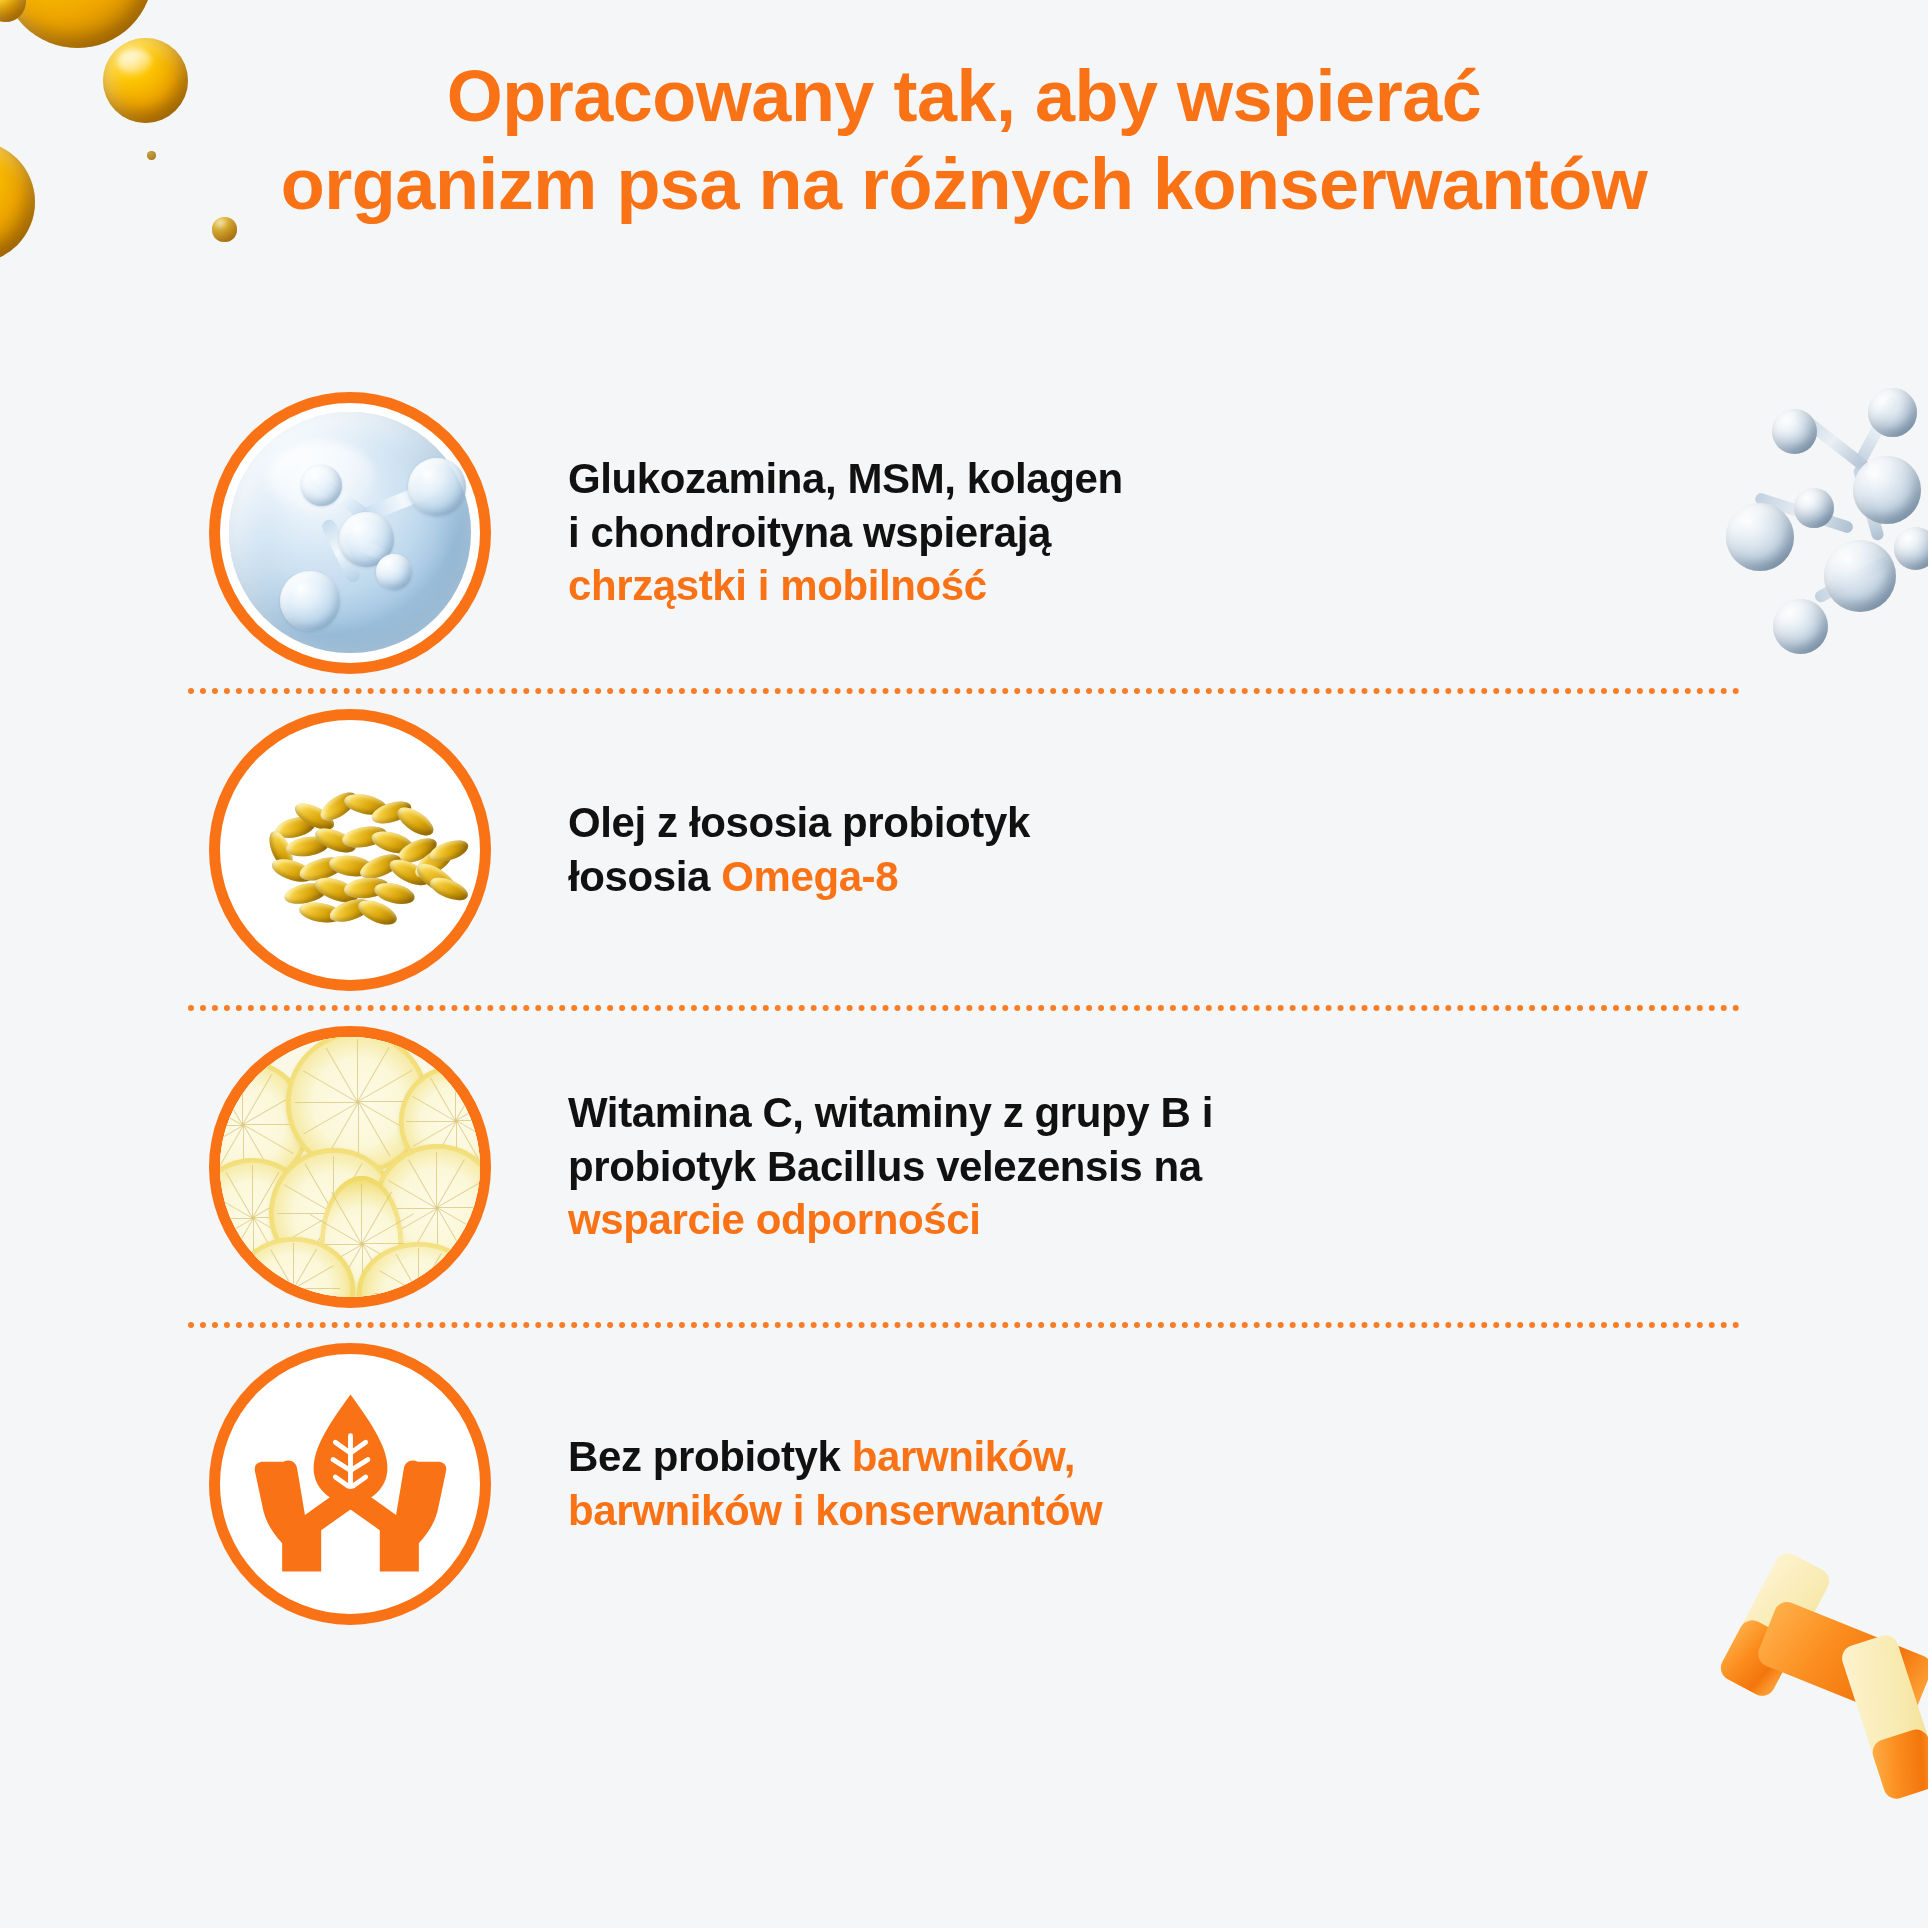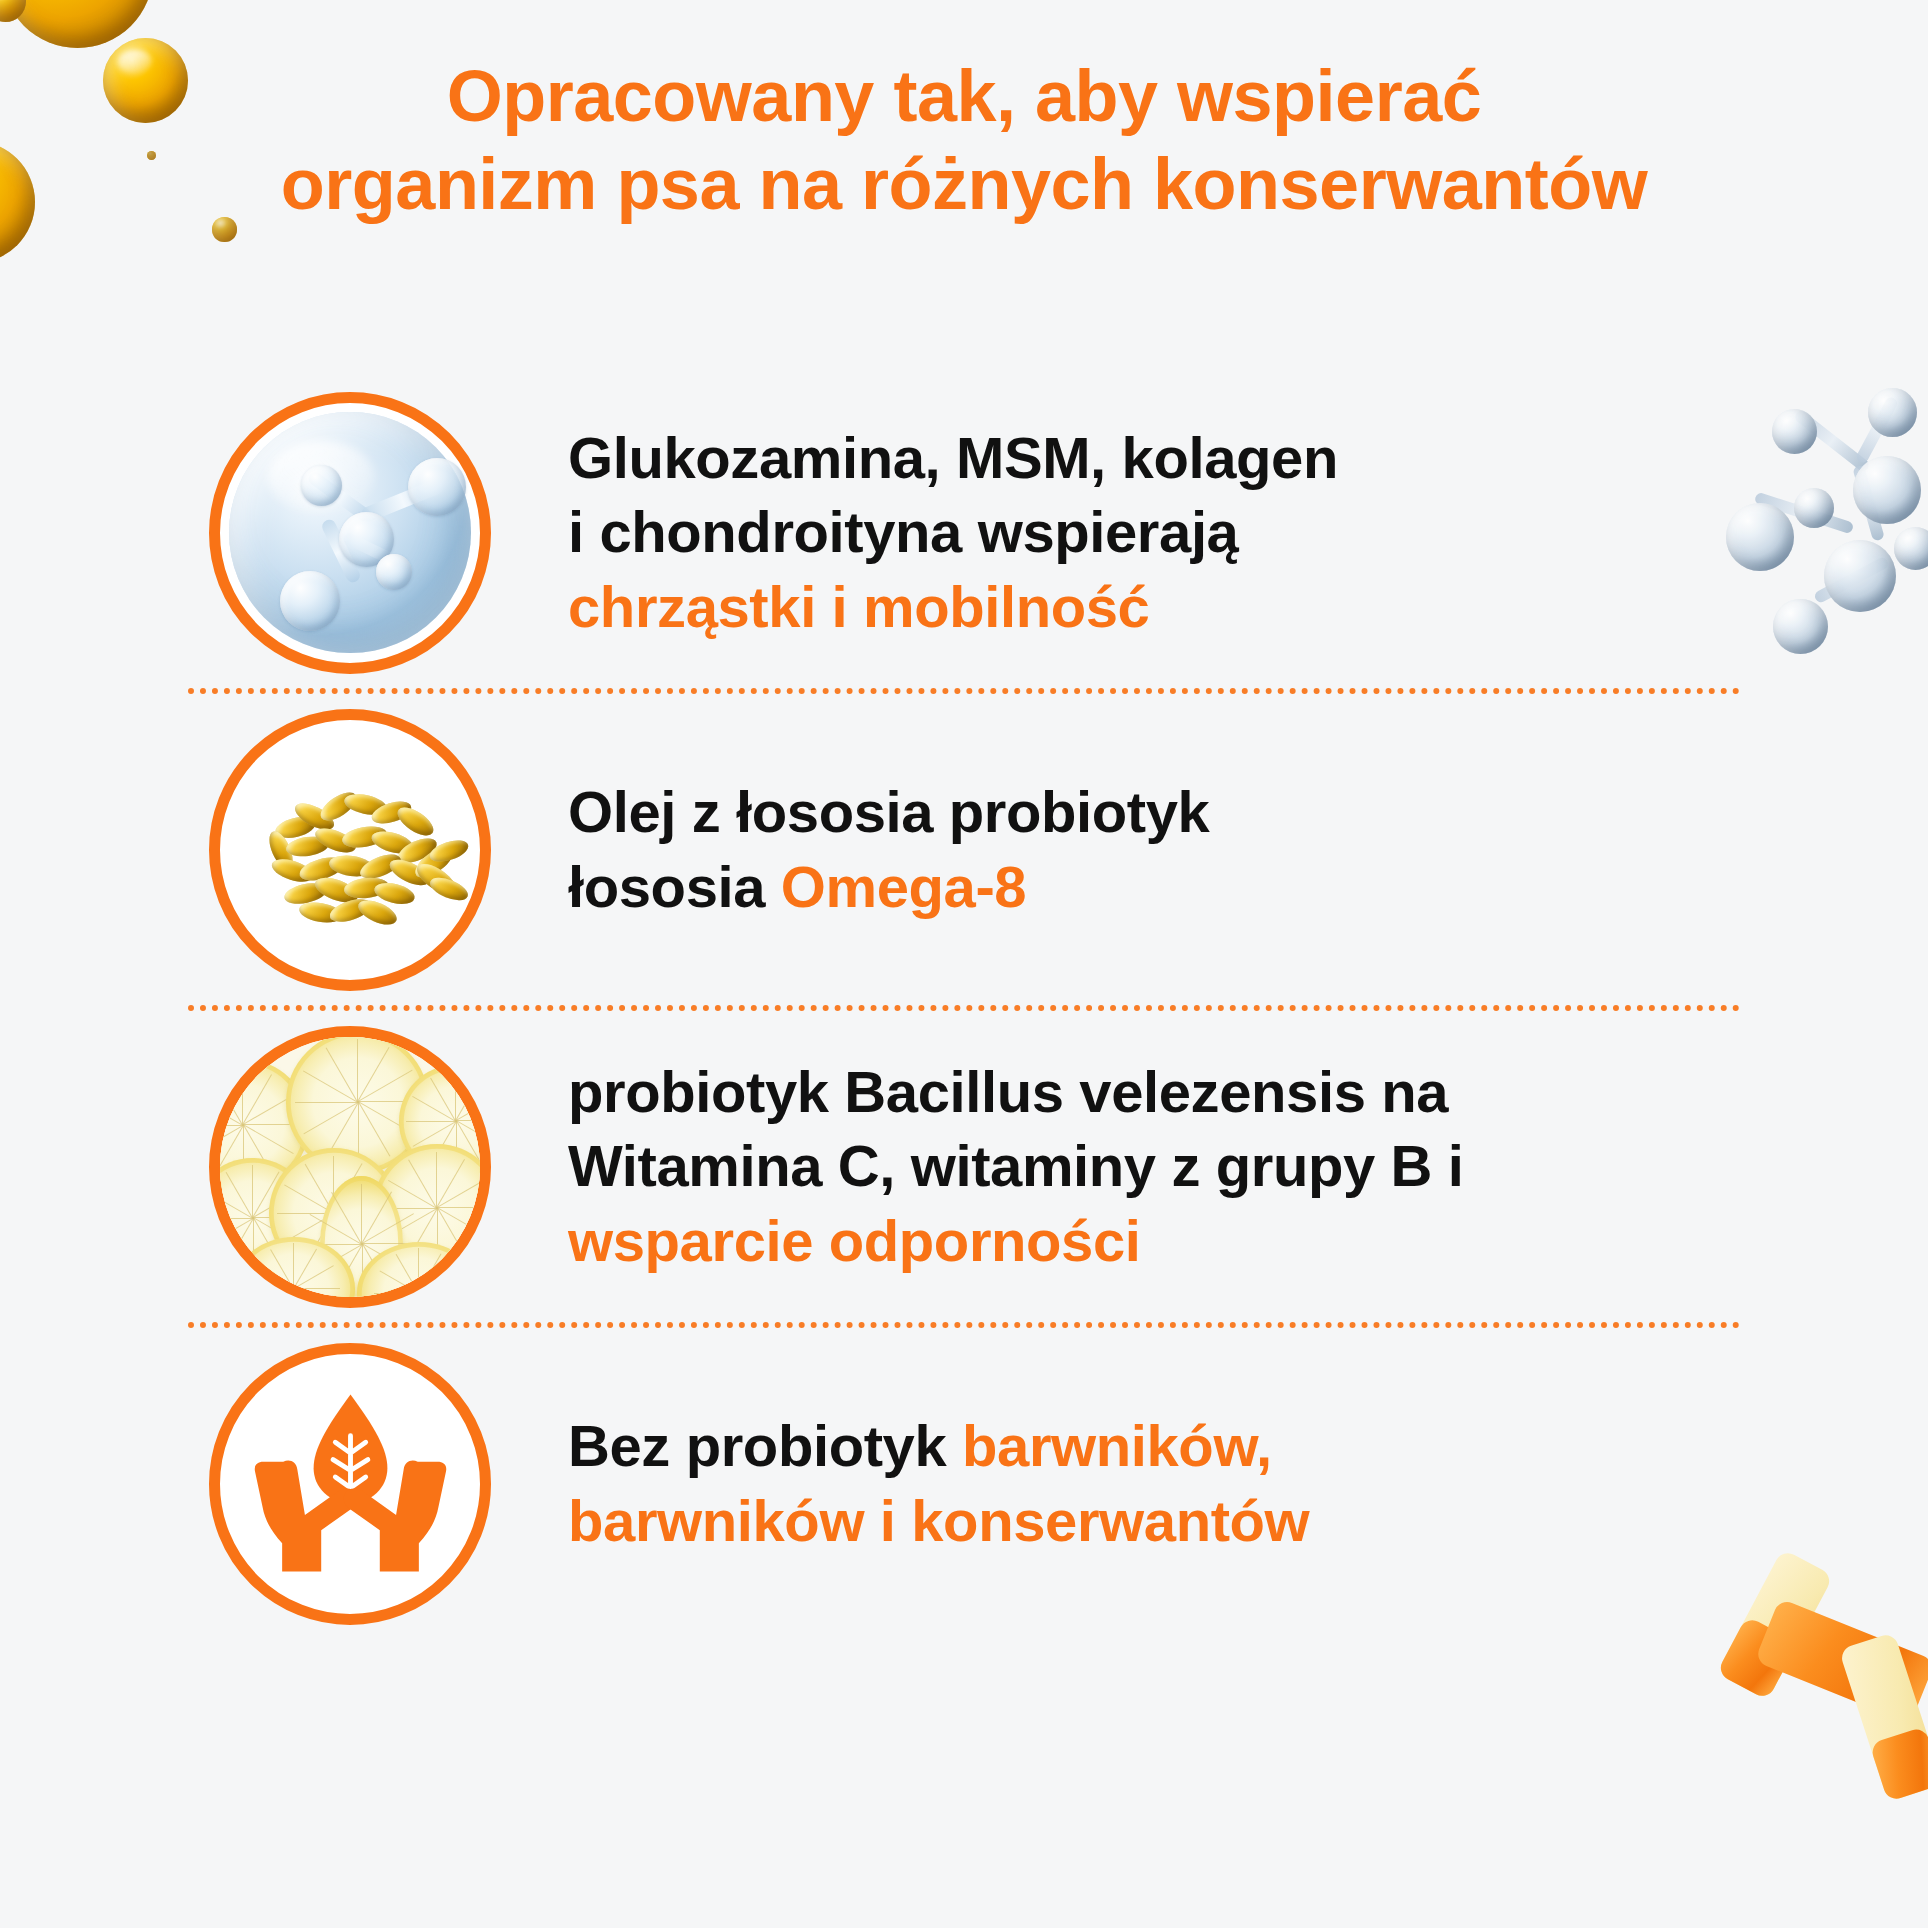--- a/index.html
+++ b/index.html
@@ -161,21 +161,21 @@
     background:rgba(218,198,120,.75);
     transform-origin: 0 0;
   }
 
   
   .hands-svg{ width:217px; height:217px; }
 
   .row-text{
     margin-left:77px;
     font-weight:800;
-    font-size:58px;
+    font-size:42px;
     line-height:1.28;
     color:#111111;
     letter-spacing:-0.4px;
   }
   .hl{ color:#F97316; }
 
   .divider{
     height:0;
     margin:0 188px;
     border-top:6.6px dotted #F97316;
@@ -421,22 +421,22 @@
             <span class="seg" style="transform: rotate(180deg);"></span>
             <span class="seg" style="transform: rotate(210deg);"></span>
             <span class="seg" style="transform: rotate(240deg);"></span>
             <span class="seg" style="transform: rotate(270deg);"></span>
             <span class="seg" style="transform: rotate(300deg);"></span>
             <span class="seg" style="transform: rotate(330deg);"></span>
           </div>
       </div>
     </div>
     <div class="row-text">
+      <div>Witamina C, witaminy z grupy B i</div>
       <div>probiotyk Bacillus velezensis na</div>
-      <div>Witamina C, witaminy z grupy B i</div>
       <div class="hl">wsparcie odporności</div>
     </div>
   </div>
 
   <div class="divider"></div>
 
   <div class="row">
     <div class="icon-wrap">
       <svg class="hands-svg" viewBox="0 0 200 200">
         <path fill="#F97316" d="M100 18 C78 48 66 68 66 86 c0 18 15 32 34 32 s34 -14 34 -32 c0 -18 -12 -38 -34 -68 z"></path>

